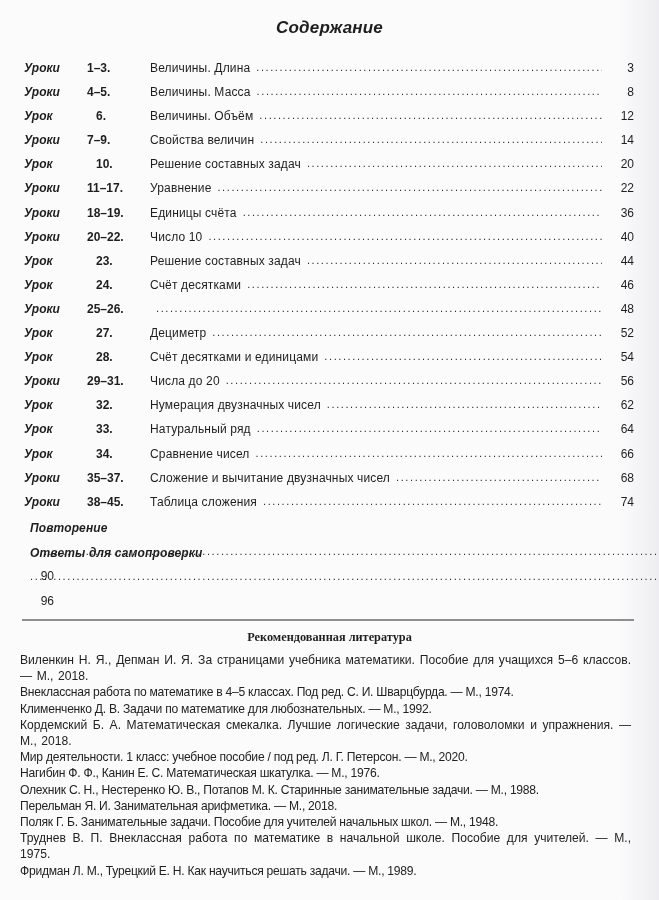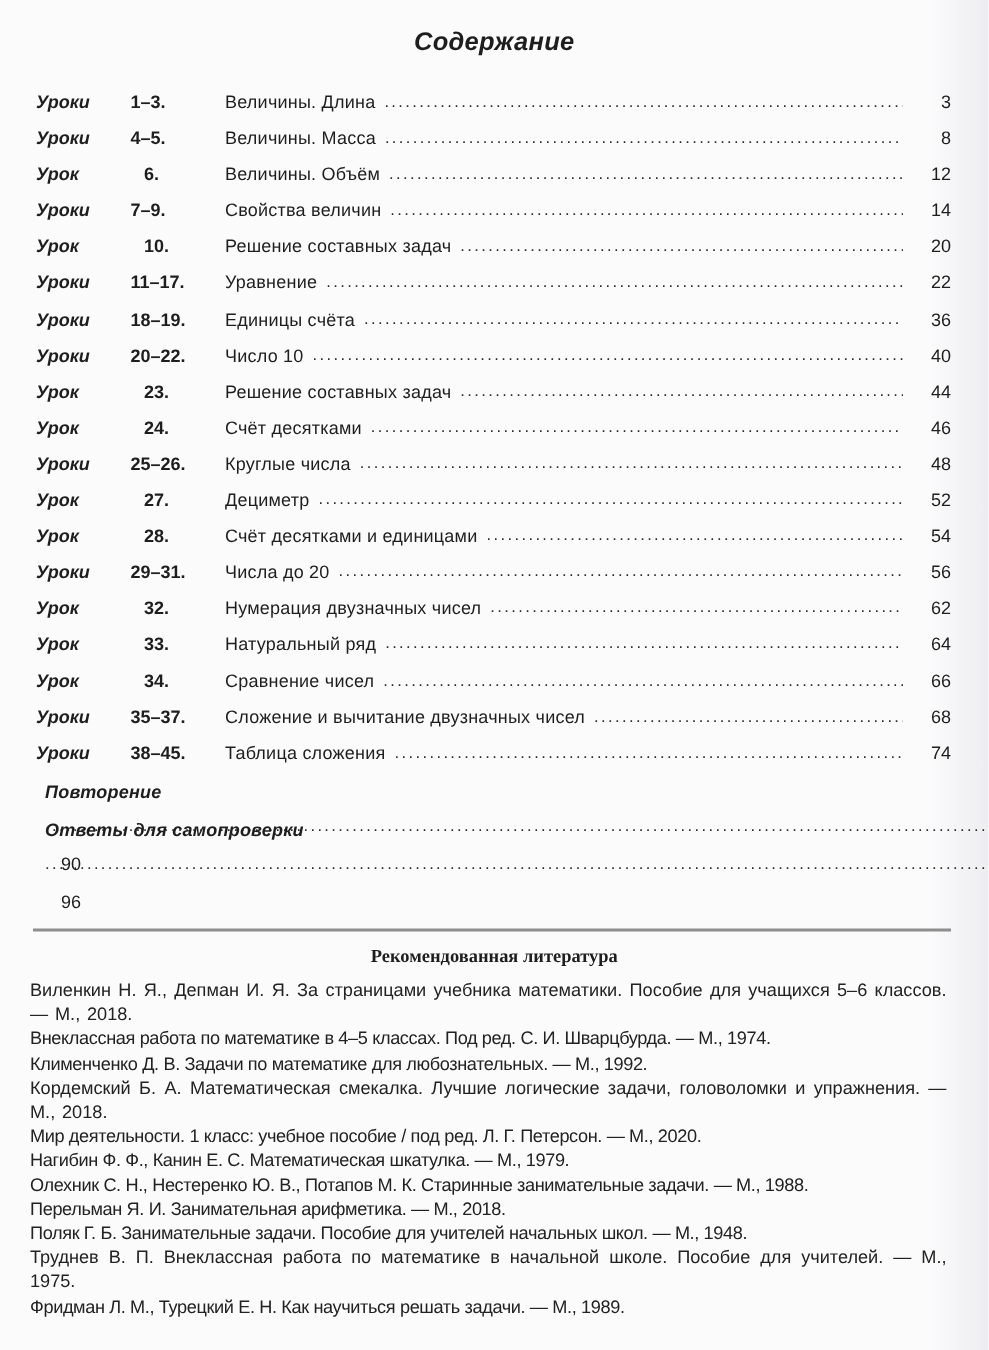--- a/index.html
+++ b/index.html
@@ -237,21 +237,20 @@
       <span class="toc-label single"><span class="word">Урок</span><span class="num">24.</span></span>
       <span class="toc-body">
         <span class="toc-text">Счёт десятками</span>
         <span class="toc-dots"></span>
         <span class="toc-page">46</span>
       </span>
     </div>
     <div class="toc-row">
       <span class="toc-label"><span class="word">Уроки</span><span class="num">25–26.</span></span>
       <span class="toc-body">
-        <span class="toc-text">Круглые числа</span>
         <span class="toc-dots"></span>
         <span class="toc-page">48</span>
       </span>
     </div>
     <div class="toc-row">
       <span class="toc-label single"><span class="word">Урок</span><span class="num">27.</span></span>
       <span class="toc-body">
         <span class="toc-text">Дециметр</span>
         <span class="toc-dots"></span>
         <span class="toc-page">52</span>
@@ -335,19 +334,19 @@
 <div class="divider"></div>
 
 <h2 class="lit-title" style="margin:0;font-family:Liberation Serif, serif;">Рекомендованная литература</h2>
 
 <ul class="lit-list" id="lit-list">
     <li class="justify">Виленкин Н. Я., Депман И. Я. За страницами учебника математики. Пособие для учащихся 5–6 классов. — М., 2018.</li>
     <li class="condensed">Внеклассная работа по математике в 4–5 классах. Под ред. С. И. Шварцбурда. — М., 1974.</li>
     <li class="condensed">Клименченко Д. В. Задачи по математике для любознательных. — М., 1992.</li>
     <li class="justify">Кордемский Б. А. Математическая смекалка. Лучшие логические задачи, головоломки и упражнения. — М., 2018.</li>
     <li class="condensed">Мир деятельности. 1 класс: учебное пособие / под ред. Л. Г. Петерсон. — М., 2020.</li>
-    <li class="condensed">Нагибин Ф. Ф., Канин Е. С. Математическая шкатулка.  — М., 1979.</li>
+    <li class="condensed">Нагибин Ф. Ф., Канин Е. С. Математическая шкатулка.  — М., 1976.</li>
     <li class="condensed">Олехник С. Н., Нестеренко Ю. В., Потапов М. К. Старинные занимательные задачи. — М., 1988.</li>
     <li class="condensed">Перельман Я. И. Занимательная арифметика. — М., 2018.</li>
     <li class="condensed">Поляк Г. Б. Занимательные задачи. Пособие для учителей начальных школ. — М., 1948.</li>
     <li class="justify">Труднев В. П. Внеклассная работа по математике в начальной школе. Пособие для учителей. — М., 1975.</li>
     <li class="condensed">Фридман Л. М., Турецкий Е. Н. Как научиться решать задачи. — М., 1989.</li>
   </ul>
 
 </body></html>

